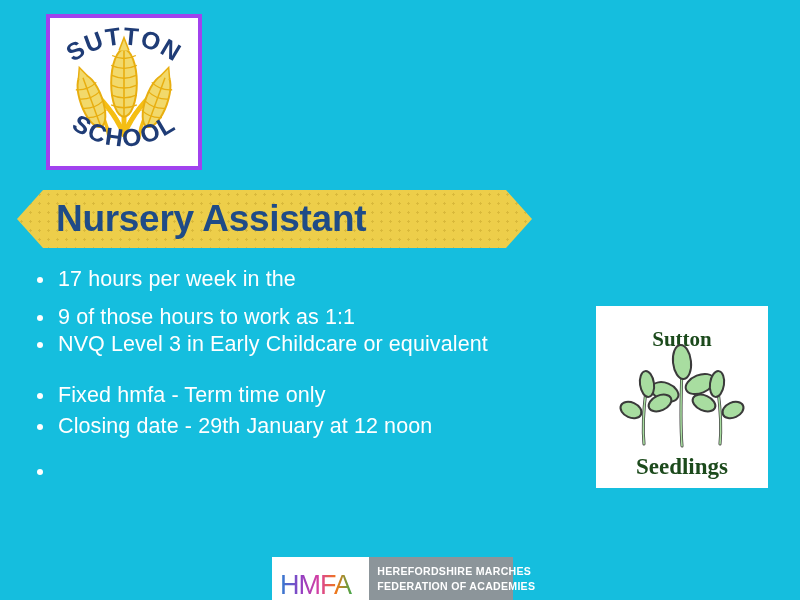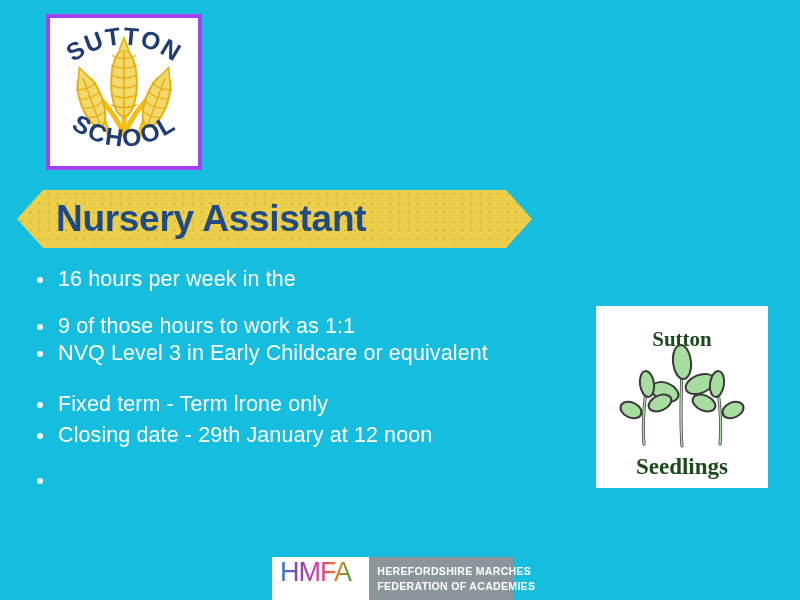--- a/index.html
+++ b/index.html
@@ -113,21 +113,21 @@
     top: 11px;
     width: 6px;
     height: 6px;
     border-radius: 50%;
     background: #ffffff;
   }
   #details-list .bullet-row .line2 {
     display: block;
   }
   .sp-1 { margin-top: 0; }
-  .sp-2 { margin-top: 19px; }
+  .sp-2 { margin-top: 10px; }
   .sp-3 { }
   .sp-4 { margin-top: 23px; }
   .sp-5 { margin-top: 4px; }
   .sp-6 { margin-top: 17px; }
 
   
   #seedlings-logo {
     position: absolute;
     left: 596px;
     top: 306px;
@@ -149,21 +149,21 @@
     width: 241px;
     height: 43px;
     display: flex;
     align-items: stretch;
     background: #8C959A;
   }
   #hmfa-logo .hmfa-mark {
     width: 97px;
     background: #ffffff;
     display: flex;
-    align-items: flex-start;
+    align-items: flex-end;
     justify-content: center;
     flex: none;
   }
   #hmfa-logo .hmfa-mark svg { display: block; }
   #hmfa-logo .hmfa-words {
     flex: 1;
     display: flex;
     flex-direction: column;
     justify-content: center;
     padding-left: 9px;
@@ -232,33 +232,33 @@
 
 
   <div id="role-ribbon">
     <div class="ribbon-shape"></div>
     <div class="ribbon-text">Nursery Assistant</div>
   </div>
 
   <ul id="details-list">
     <li class="bullet-row sp-1">
       <span class="dot"></span>
-      <span>16 hours per week in the</span>
+      <span>17 hours per week in the</span>
     </li>
     <li class="bullet-row sp-2">
       <span class="dot"></span>
       <span>9 of those hours to work as 1:1</span>
     </li>
     <li class="bullet-row sp-3">
       <span class="dot"></span>
       <span>NVQ Level 3 in Early Childcare or equivalent</span>
     </li>
     <li class="bullet-row sp-4">
       <span class="dot"></span>
-      <span>Fixed term - Term lrone only</span>
+      <span>Fixed hmfa - Term time only</span>
     </li>
     <li class="bullet-row sp-5">
       <span class="dot"></span>
       <span>Closing date - 29th January at 12 noon</span>
     </li>
     <li class="bullet-row sp-6">
       <span class="dot"></span>
     </li>
   </ul>
 

